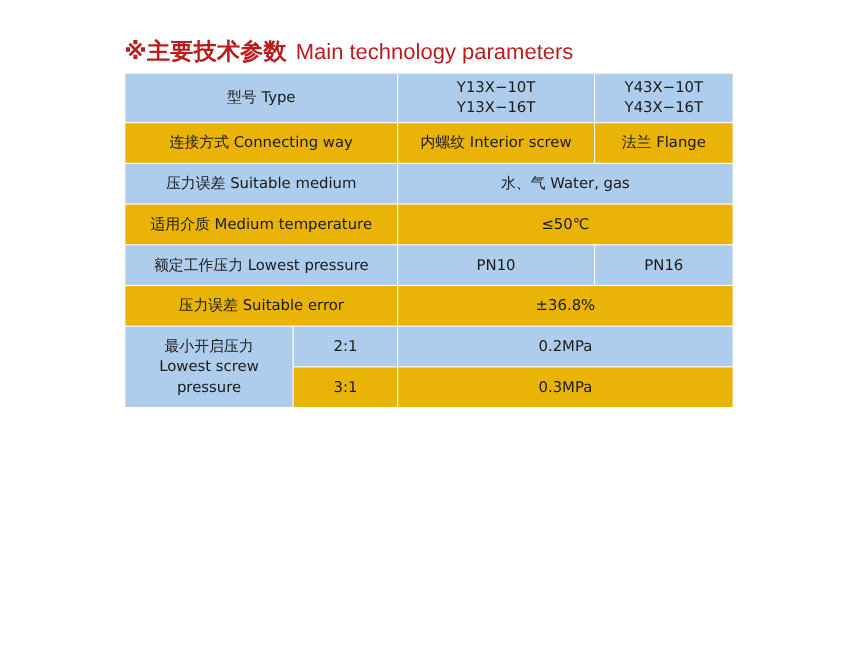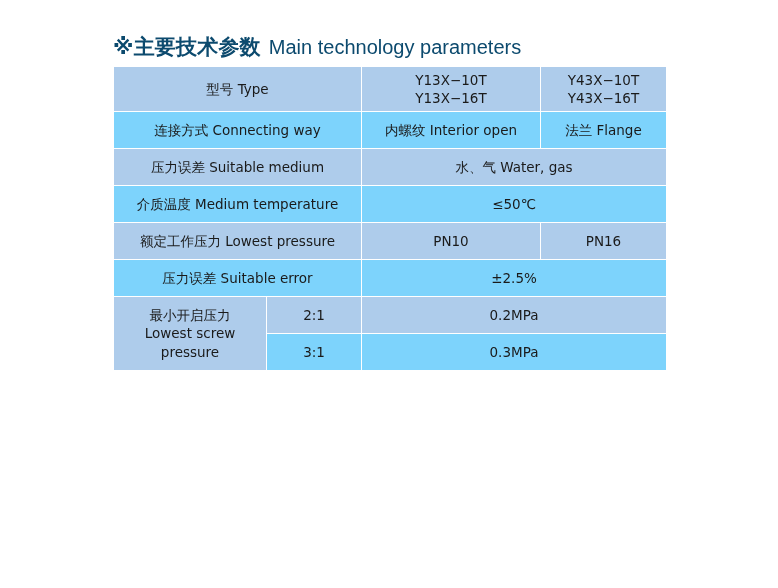--- a/index.html
+++ b/index.html
@@ -16,21 +16,21 @@
   .slide {
     position: relative;
     width: 778px;
     height: 588px;
   }
   .slide-title {
     position: absolute;
     left: 113px;
     top: 33px;
     font-size: 21px;
-    color: #0c4a6e;
+    color: #b91c1c;
     font-weight: bold;
     letter-spacing: 0.2px;
     white-space: nowrap;
   }
   .slide-title .cn {
     font-family: "DejaVu Sans", "Liberation Sans", sans-serif;
     font-weight: bold;
   }
   .slide-title .en {
     font-weight: normal;
@@ -51,21 +51,21 @@
   .spec-table td {
     font-size: 13.5px;
     color: #1a1a1a;
     text-align: center;
     vertical-align: middle;
     padding: 0 4px;
     font-family: "DejaVu Sans", "Liberation Sans", sans-serif;
     line-height: 1.35;
   }
   .band-light { background: #AECCEB; }
-  .band-dark  { background: #7dd3fc; }
+  .band-dark  { background: #eab308; }
 
   .row-h   { height: 44px; }
   .row-std { height: 36px; }
   .row-tall{ height: 36px; }
 
   .cell-two-line { line-height: 1.45; }
 
   .label-cell { font-size: 13.5px; }
   .mini-cell  { font-size: 13.5px; }
 
@@ -99,43 +99,43 @@
           <div>Y13X−16T</div>
         </td>
         <td class="band-light cell-two-line">
           <div>Y43X−10T</div>
           <div>Y43X−16T</div>
         </td>
       </tr>
 
       <tr class="row-std">
         <td class="band-dark label-cell" colspan="2">连接方式 Connecting way</td>
-        <td class="band-dark">内螺纹 Interior open</td>
+        <td class="band-dark">内螺纹 Interior screw</td>
         <td class="band-dark">法兰 Flange</td>
       </tr>
 
       <tr class="row-std">
         <td class="band-light label-cell" colspan="2">压力误差 Suitable medium</td>
         <td class="band-light" colspan="2">水、气 Water, gas</td>
       </tr>
 
       <tr class="row-std">
-        <td class="band-dark label-cell" colspan="2">介质温度 Medium temperature</td>
+        <td class="band-dark label-cell" colspan="2">适用介质 Medium temperature</td>
         <td class="band-dark" colspan="2">≤50℃</td>
       </tr>
 
       <tr class="row-std">
         <td class="band-light label-cell" colspan="2">额定工作压力 Lowest pressure</td>
         <td class="band-light">PN10</td>
         <td class="band-light">PN16</td>
       </tr>
 
       <tr class="row-std">
         <td class="band-dark label-cell" colspan="2">压力误差 Suitable error</td>
-        <td class="band-dark" colspan="2">±2.5%</td>
+        <td class="band-dark" colspan="2">±36.8%</td>
       </tr>
 
       <tr class="row-tall">
         <td class="band-light stack-label" rowspan="2">
           <div>最小开启压力</div>
           <div>Lowest screw</div>
           <div>pressure</div>
         </td>
         <td class="band-light mini-cell">2:1</td>
         <td class="band-light" colspan="2">0.2MPa</td>

